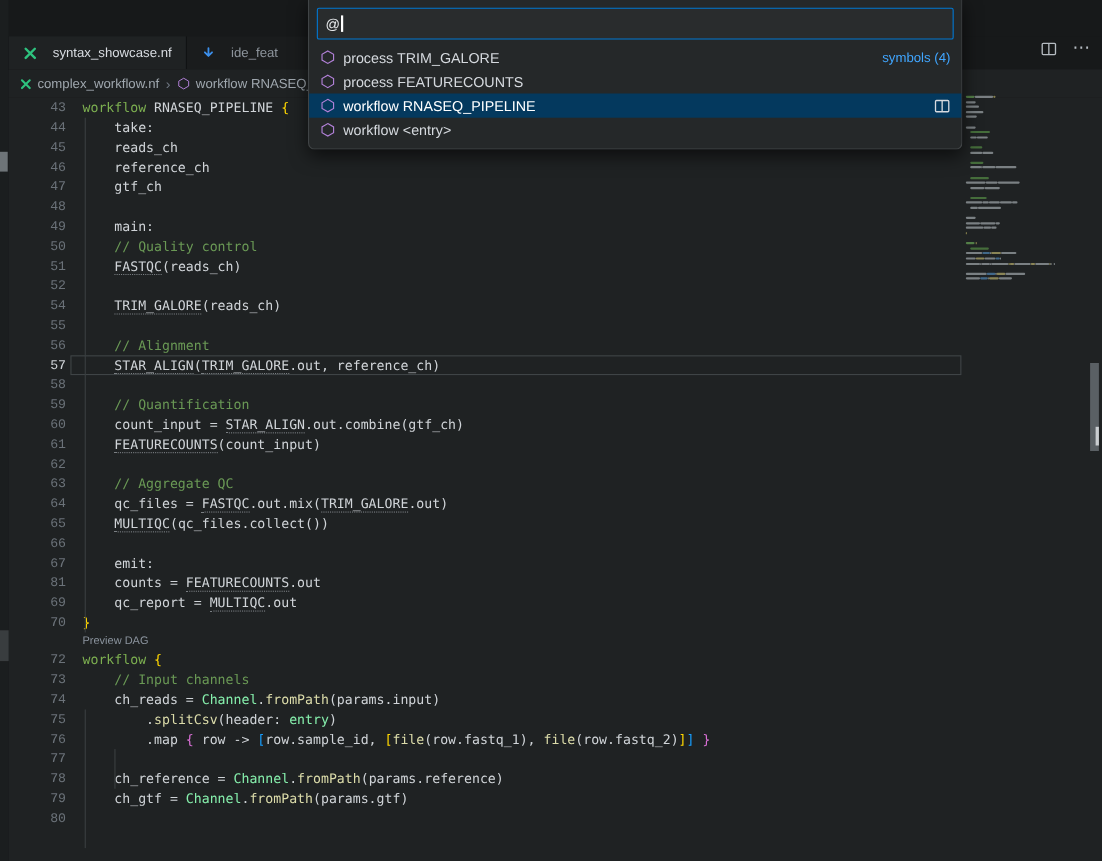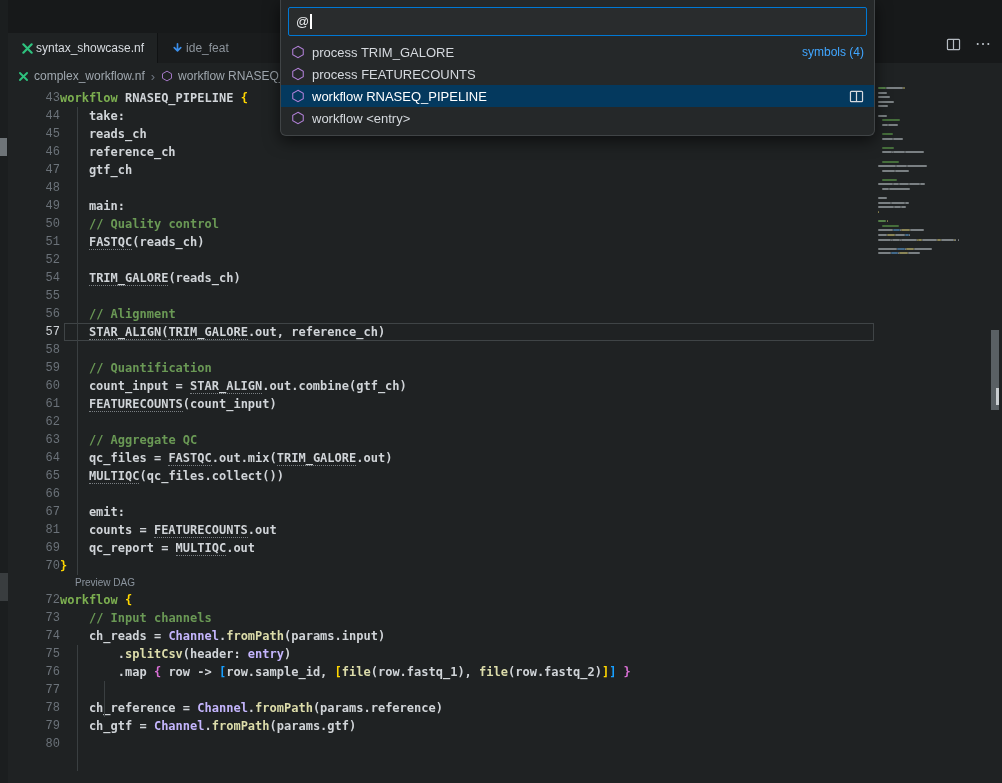--- a/index.html
+++ b/index.html
@@ -7,21 +7,21 @@
        font-family:"Liberation Sans",sans-serif;-webkit-font-smoothing:antialiased;}
 
   
   .left-strip{position:absolute;left:0;top:0;width:8px;height:783px;background:#1b1e1f;}
   .strip-marker1{position:absolute;left:0;top:138px;width:7px;height:18px;background:#6e7478;}
   .strip-marker2{position:absolute;left:0;top:573px;width:8px;height:28px;background:#393d3f;}
 
   
   .titlebar{position:absolute;top:0;left:8px;right:0;height:63px;background:#17191a;}
   .tabs{position:absolute;top:33px;left:8px;right:0;height:30px;display:flex;background:#17191a;}
-  .tab{display:flex;align-items:center;gap:2px;height:30px;padding:0 13px;font-size:12px;
+  .tab{display:flex;align-items:center;gap:14px;height:30px;padding:0 13px;font-size:12px;
        border-right:1px solid #101213;cursor:pointer;}
   .tab.active{background:#1f2223;color:#d8dce1;}
   .tab.inactive{background:#1a1c1d;color:#8d949c;}
   .editor-actions{position:absolute;top:36px;right:10px;display:flex;gap:14px;align-items:center;color:#b6bcc2;}
   .dots{font-size:16px;letter-spacing:1px;line-height:1;color:#b6bcc2;}
 
   
   .breadcrumb{position:absolute;top:63px;left:8px;right:0;height:26px;background:#1f2223;
               display:flex;align-items:center;gap:6px;padding-left:10px;font-size:12px;color:#9fa7ae;}
   .crumb{display:flex;align-items:center;gap:5px;cursor:pointer;}
@@ -29,27 +29,27 @@
 
   
   .editor-bg{position:absolute;top:89px;left:8px;right:0;bottom:0;background:#1f2223;}
   #code-lines{position:absolute;top:89px;left:8px;width:866px;
               font-family:"DejaVu Sans Mono",monospace;font-size:12px;line-height:18px;}
   .row{display:flex;height:18px;position:relative;}
   .row.cur::after{content:"";position:absolute;left:56px;right:0;top:0;bottom:0;
                   border:1px solid #3f4446;pointer-events:none;}
   .num{width:52px;flex:none;text-align:right;color:#6b7279;user-select:none;font-family:Liberation Mono, monospace;}
   .num.curn{color:#cdd1d5;}
-  .code{white-space:pre;font-weight:bold;}
+  .code{margin-left:15px;white-space:pre;}
   .lens{height:16px;line-height:16px;padding-left:67px;font-size:10px;color:#8b949e;
         font-family:"Liberation Sans",sans-serif;cursor:pointer;}
   .t-d{color:#d0d4d8;}
   .t-k{color:#7caf50;}
   .t-c{color:#6a9955;}
-  .t-b{color:#c4b5fd;}
+  .t-b{color:#86efac;}
   .t-f{color:#dcdcaa;}
   .t-g{color:#ffd700;}
   .t-p{color:#da70d6;}
   .t-u{color:#179fff;}
   .t-P{color:#d0d4d8;border-bottom:1px dotted #7a7f83;}
 
   .guide{position:absolute;width:1px;background:#3a3f41;}
 
   
   #minimap{position:absolute;left:878px;top:87px;width:92px;bottom:0;cursor:pointer;}

